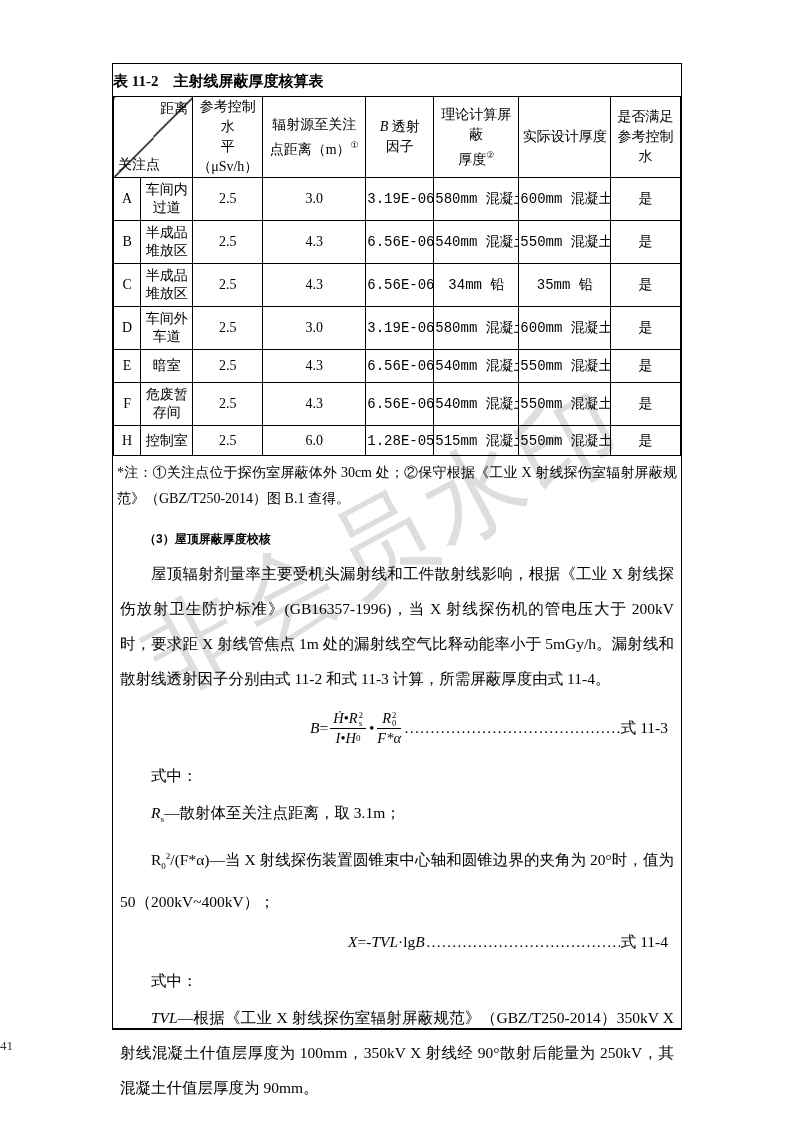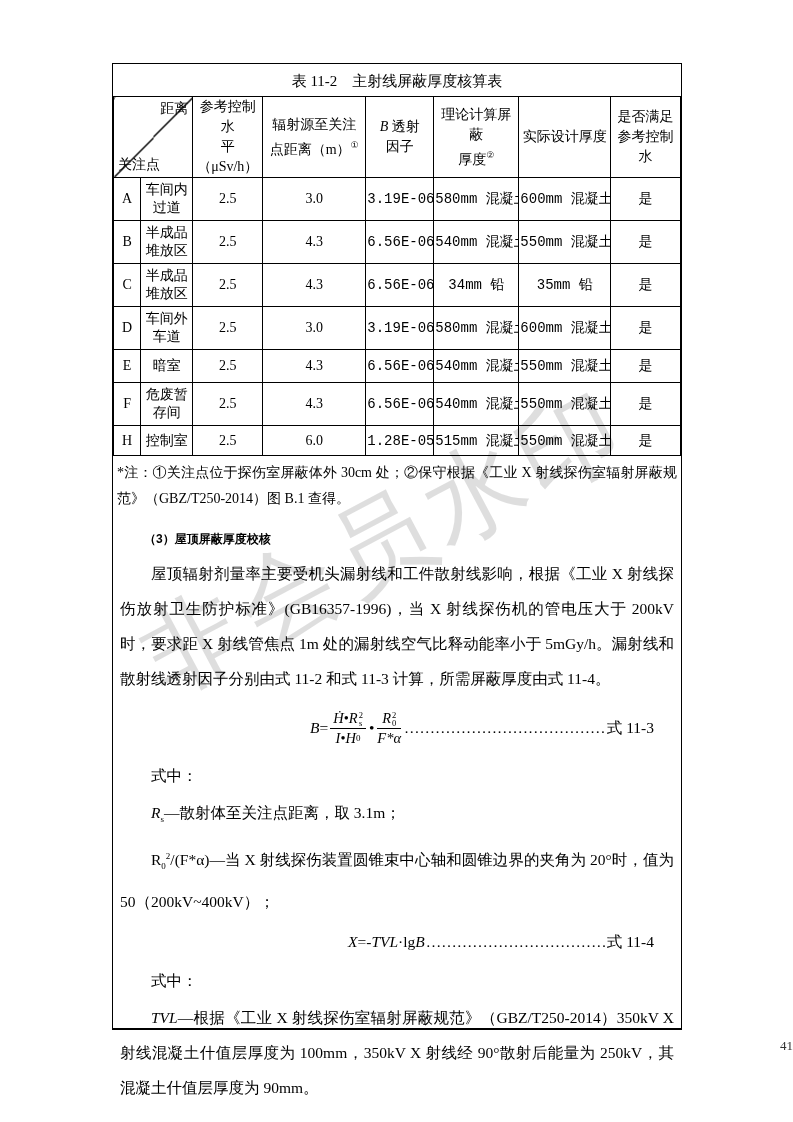--- a/index.html
+++ b/index.html
@@ -4,21 +4,21 @@
 <style>
   html,body{margin:0;padding:0;background:#fff;}
   .sheet{position:relative;width:793px;height:1122px;background:#fff;overflow:hidden;
          font-family:"Liberation Serif","DejaVu Serif",serif;color:#000;}
   .watermark{position:absolute;left:150px;top:600px;z-index:0;
              font-family:"Liberation Sans","DejaVu Sans",sans-serif;
              font-size:100px;letter-spacing:6px;color:rgba(0,0,0,0.13);
              white-space:nowrap;transform:rotate(-28deg);transform-origin:0 50%;}
   .frame{position:absolute;left:112px;top:63px;width:568px;height:964px;z-index:1;
          border:1px solid #000;border-bottom-width:2px;background:transparent;box-sizing:content-box;}
-  .tbl-title{margin:7px 0 5px;text-align:center;font-weight:normal;font-size:15px;line-height:20px;}
+  .tbl-title{margin:7px 0 5px;text-align:left;font-weight:bold;font-size:15px;line-height:20px;}
   table{width:100%;border-collapse:collapse;table-layout:fixed;font-size:14px;}
   th,td{border:1px solid #000;text-align:center;vertical-align:middle;padding:0 1px;
         font-weight:normal;overflow:hidden;}
   thead tr{height:54px;}
   tr.r2{height:43px;}  tr.r1{height:33px;}  tr.rh{height:30px;}
   th .blk{display:block;line-height:20px;}
   .nowrap{white-space:nowrap;font-family:Liberation Mono, monospace;}
   sup,sub{font-size:9px;}
   th sup{font-size:9px;}
   .diag{position:relative;padding:4px;
@@ -34,23 +34,23 @@
   .formula.oneline{min-height:38px;}
   .f-math{display:inline-flex;align-items:center;white-space:nowrap;}
   .f3-indent{margin-left:190px;} .f4-indent{margin-left:228px;}
   .frac{display:inline-flex;flex-direction:column;text-align:center;margin:0 2px;font-size:14.5px;}
   .frac .num{border-bottom:1px solid #000;padding:0 3px 1px;line-height:17px;display:flex;align-items:flex-end;justify-content:center;}
   .frac .den{padding-top:1px;line-height:16px;display:flex;align-items:flex-start;justify-content:center;}
   .ss{display:inline-flex;flex-direction:column;font-size:8.5px;line-height:8px;font-style:normal;
       vertical-align:middle;margin-left:1px;}
   .opdot{margin:0 1px;}
   .leader{flex:1;overflow:hidden;white-space:nowrap;margin:0 1px;}
-  .f-label{white-space:nowrap;margin-right:20px;text-align:center;}
+  .f-label{white-space:nowrap;margin-right:6px;text-align:center;}
   i{font-style:italic;}
-  .pagenum{position:absolute;left:0;width:793px;top:1038px;text-align:right;
+  .pagenum{position:absolute;left:0;width:793px;top:1038px;text-align:left;
            font-size:13px;color:#333;z-index:1;}
 </style>
 </head>
 <body>
 
 <div class="sheet">
 
   <div class="watermark">非会员水印</div>
 
   <div class="frame">

